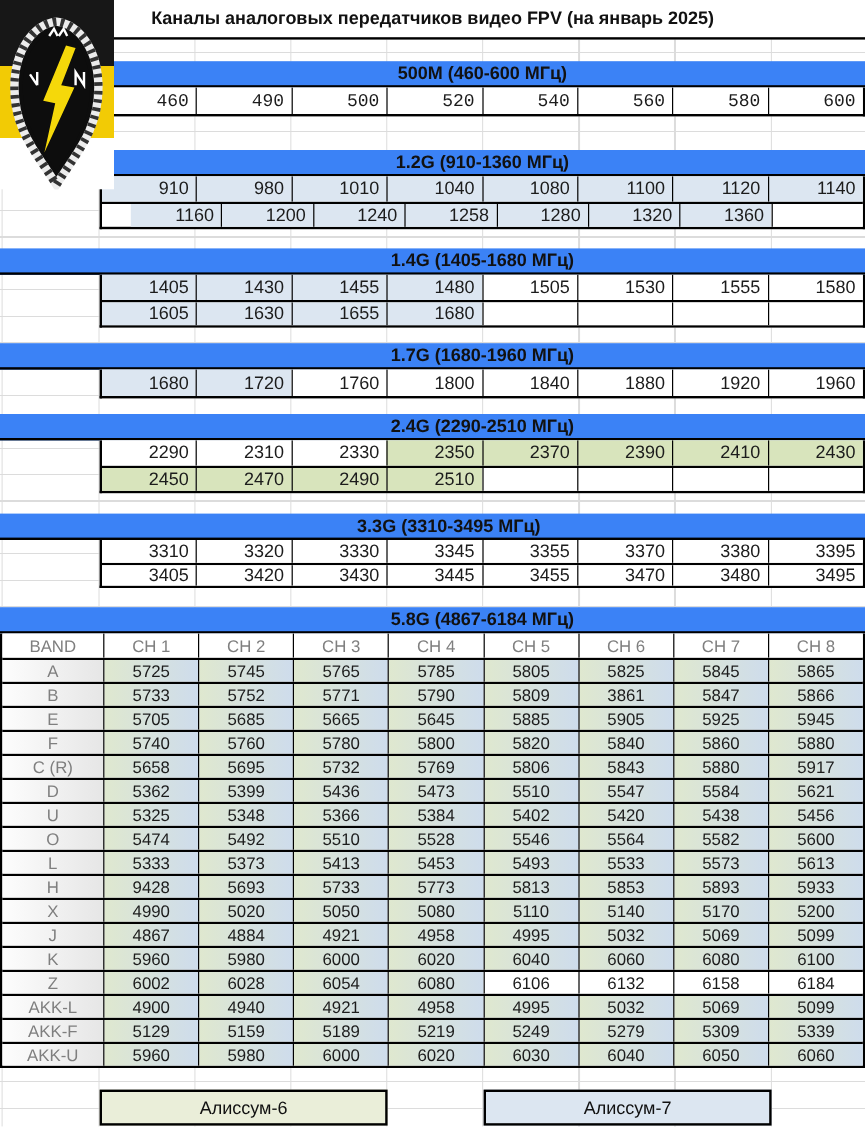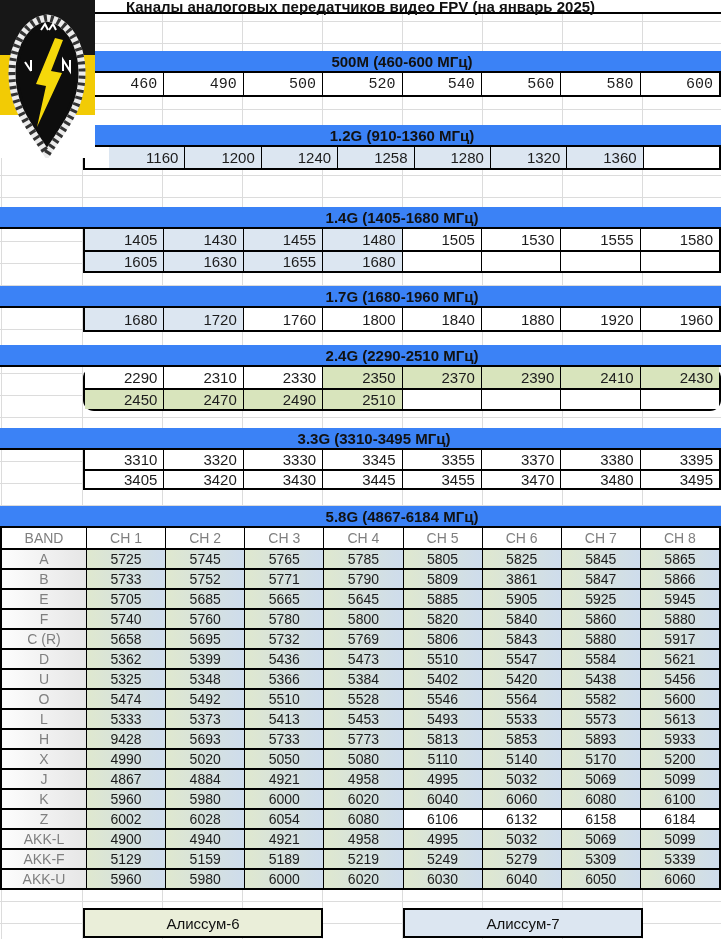--- a/index.html
+++ b/index.html
@@ -10,21 +10,21 @@
     --ink:#1c1c1c; --gray:#7f7f7f;
   }
   html,body{margin:0;padding:0;background:#fff;}
   #canvas{position:relative;width:721px;height:939px;background:#fff;overflow:hidden;
           font-family:"Liberation Sans",sans-serif;}
   #gridbg{position:absolute;left:0;top:0;width:721px;height:939px;
     background-image:
       repeating-linear-gradient(to right,transparent 0 79px,#dcdcdc 79px 80px),
       repeating-linear-gradient(to bottom,transparent 0 21px,#dcdcdc 21px 22px);
     background-position:3px 0,0 0;}
-  #titlebar{position:absolute;left:0;top:0;width:721px;height:14px;background:#fff;
+  #titlebar{position:absolute;left:0;top:0;width:721px;height:33px;background:#fff;
     border-bottom:2px solid #000;box-sizing:border-box;display:flex;align-items:center;
     justify-content:center;font-weight:bold;font-size:15px;color:#111;}
   .sec-h{position:absolute;left:0;width:721px;height:22px;background:#3b82f6;
     border-bottom:2px solid #000;box-sizing:border-box;padding-left:83px;
     display:flex;align-items:center;justify-content:center;
     font-weight:bold;font-size:15px;color:#111;text-align:center;}
   .sec-table{position:absolute;left:83px;width:638px;box-sizing:border-box;
     border:2px solid #000;border-top:none;background:#fff;}
   .sec-row{display:flex;box-sizing:border-box;}
   .sec-row + .sec-row{border-top:2px solid #000;}
@@ -66,20 +66,30 @@
           <div class="cell f-w">500</div>
           <div class="cell f-w">520</div>
           <div class="cell f-w">540</div>
           <div class="cell f-w">560</div>
           <div class="cell f-w">580</div>
           <div class="cell f-w">600</div>
         </div>
       </div>
       <div class="sec-h" style="top: 125px;">1.2G (910-1360 МГц)</div>
       <div class="sec-table" style="top: 147px;">
+        <div class="sec-row" style="height: 21px;">
+          <div class="cell f-b">910</div>
+          <div class="cell f-b">980</div>
+          <div class="cell f-b">1010</div>
+          <div class="cell f-b">1040</div>
+          <div class="cell f-b">1080</div>
+          <div class="cell f-b">1100</div>
+          <div class="cell f-b">1120</div>
+          <div class="cell f-b">1140</div>
+        </div>
         <div class="sec-row" style="height: 21px; padding-left: 24px;">
           <div class="cell f-b">1160</div>
           <div class="cell f-b">1200</div>
           <div class="cell f-b">1240</div>
           <div class="cell f-b">1258</div>
           <div class="cell f-b">1280</div>
           <div class="cell f-b">1320</div>
           <div class="cell f-b">1360</div>
           <div class="cell f-w"></div>
         </div>
@@ -114,21 +124,21 @@
           <div class="cell f-b">1720</div>
           <div class="cell f-w">1760</div>
           <div class="cell f-w">1800</div>
           <div class="cell f-w">1840</div>
           <div class="cell f-w">1880</div>
           <div class="cell f-w">1920</div>
           <div class="cell f-w">1960</div>
         </div>
       </div>
       <div class="sec-h" style="top: 345px;">2.4G (2290-2510 МГц)</div>
-      <div class="sec-table" style="top: 367px; border-radius: 11px;">
+      <div class="sec-table" style="top: 367px;">
         <div class="sec-row" style="height: 21px;">
           <div class="cell f-w">2290</div>
           <div class="cell f-w">2310</div>
           <div class="cell f-w">2330</div>
           <div class="cell f-g">2350</div>
           <div class="cell f-g">2370</div>
           <div class="cell f-g">2390</div>
           <div class="cell f-g">2410</div>
           <div class="cell f-g">2430</div>
         </div>

